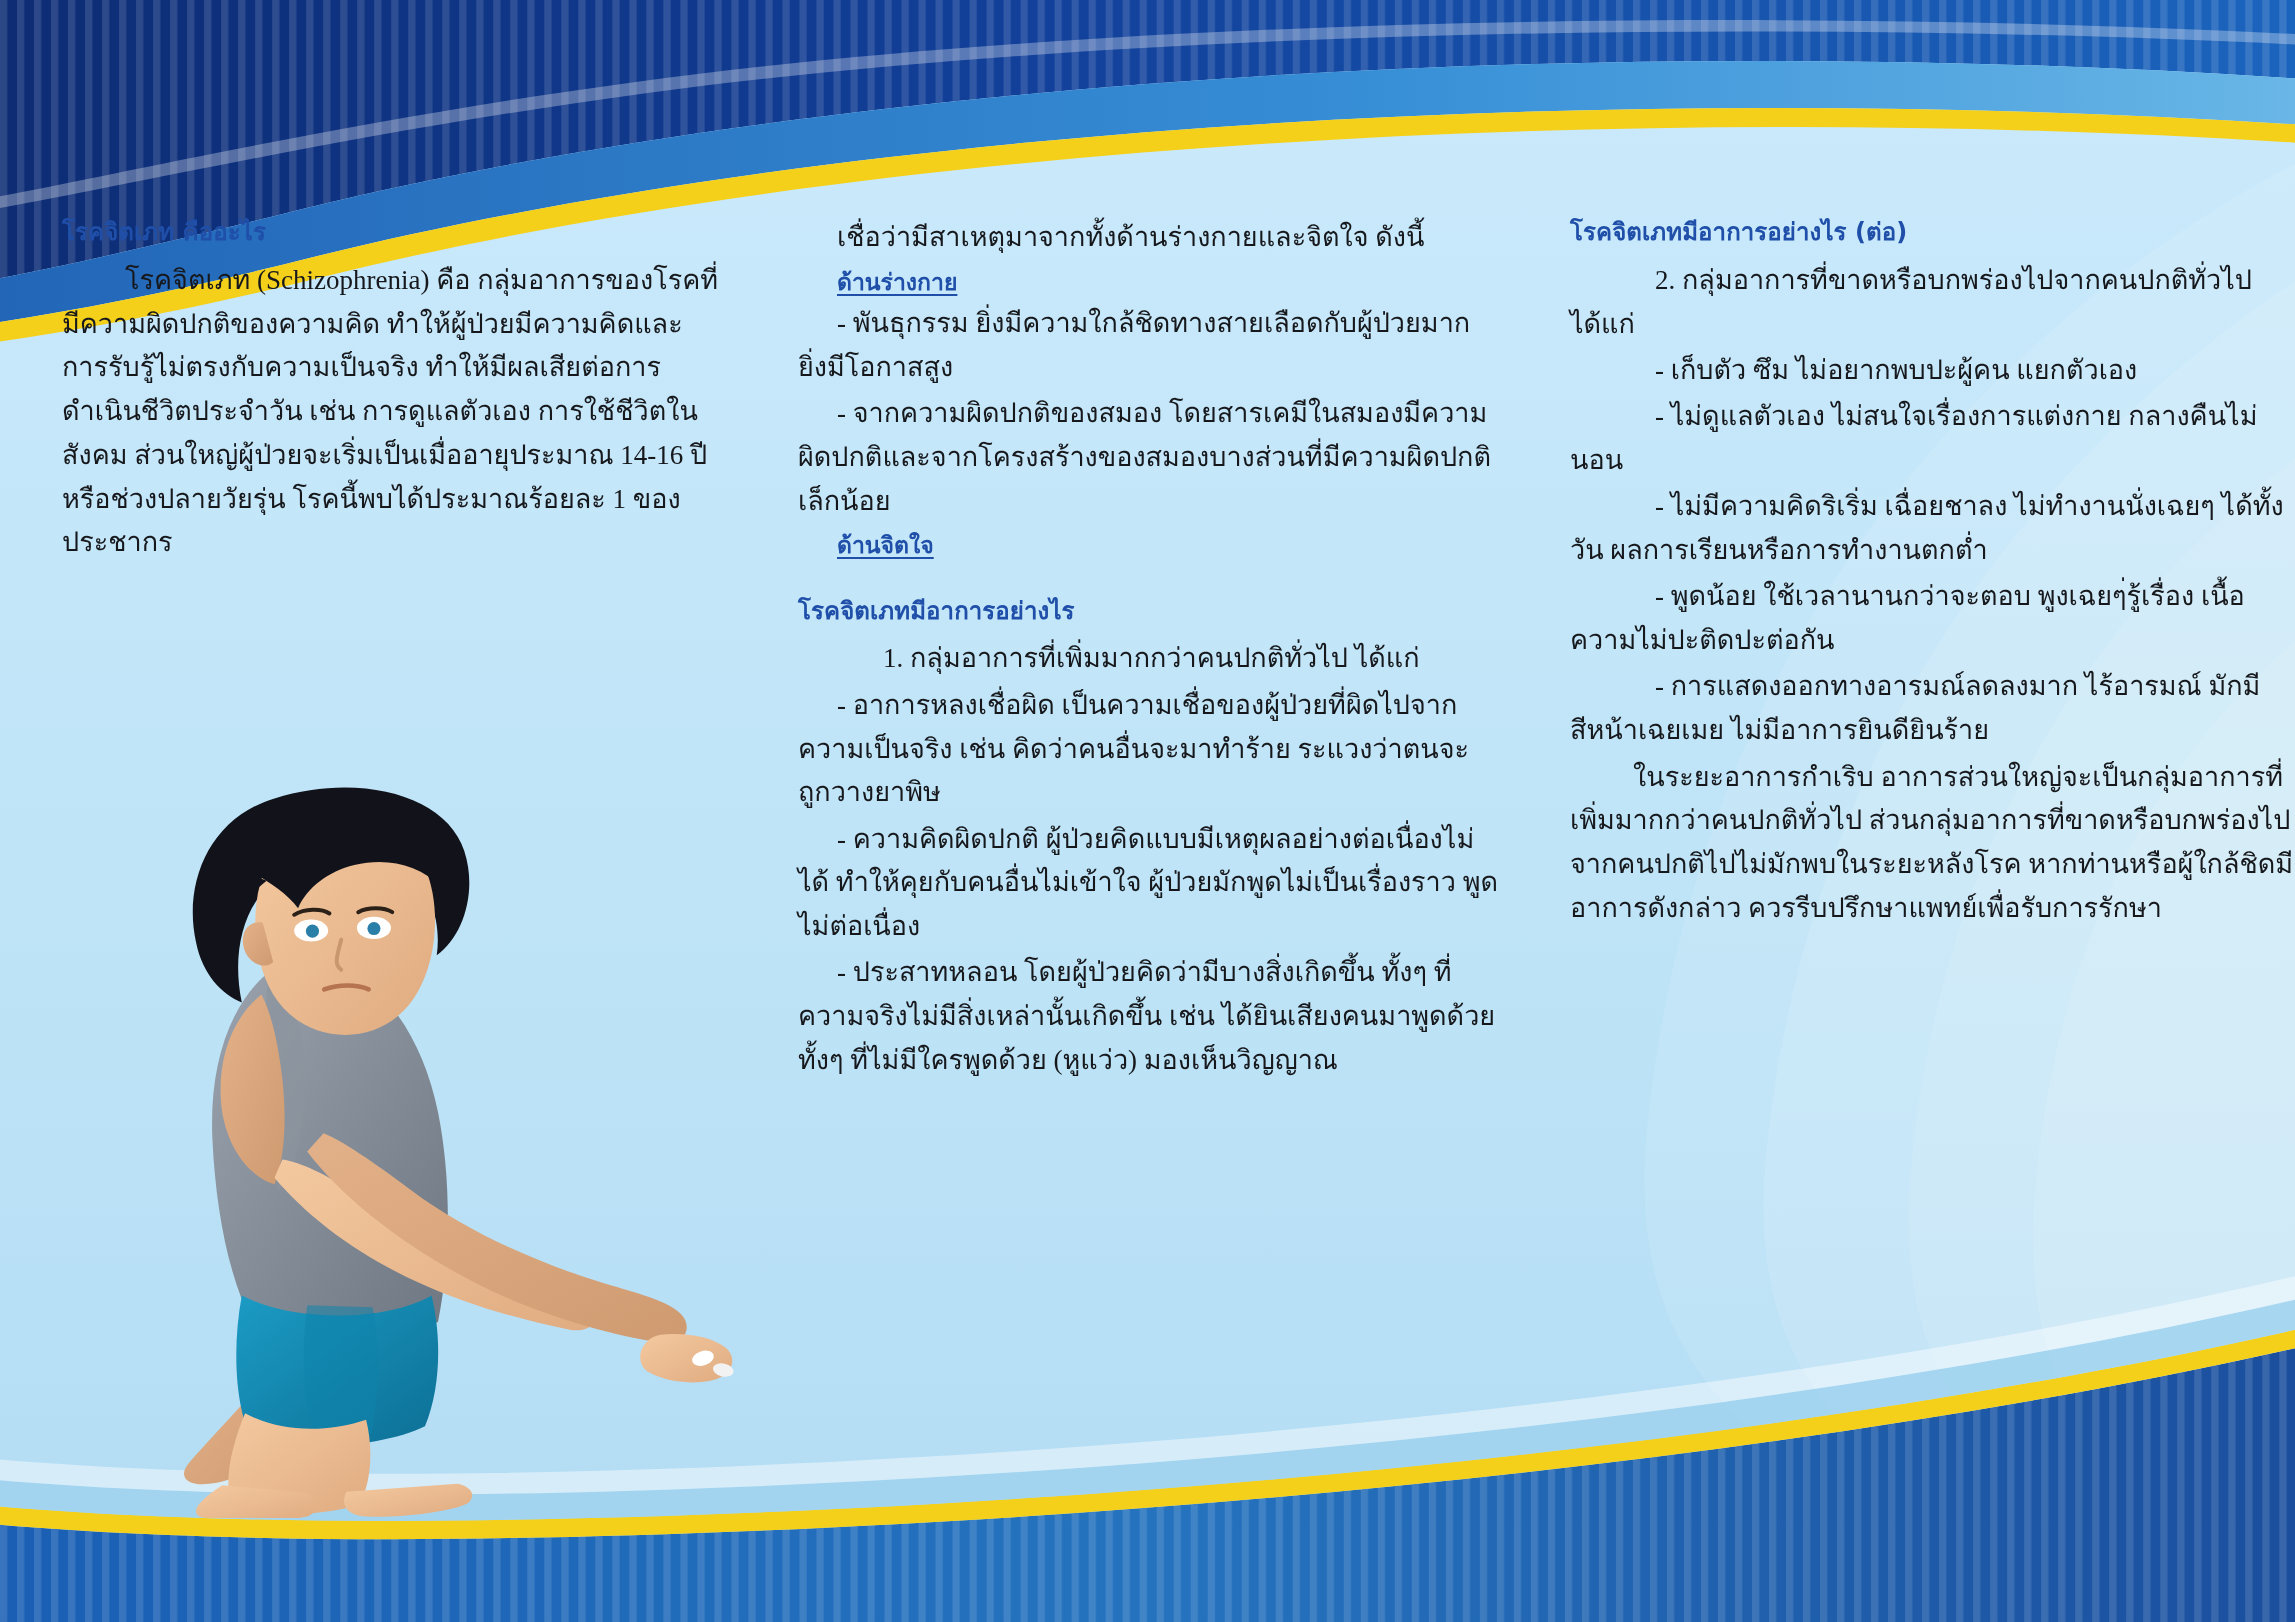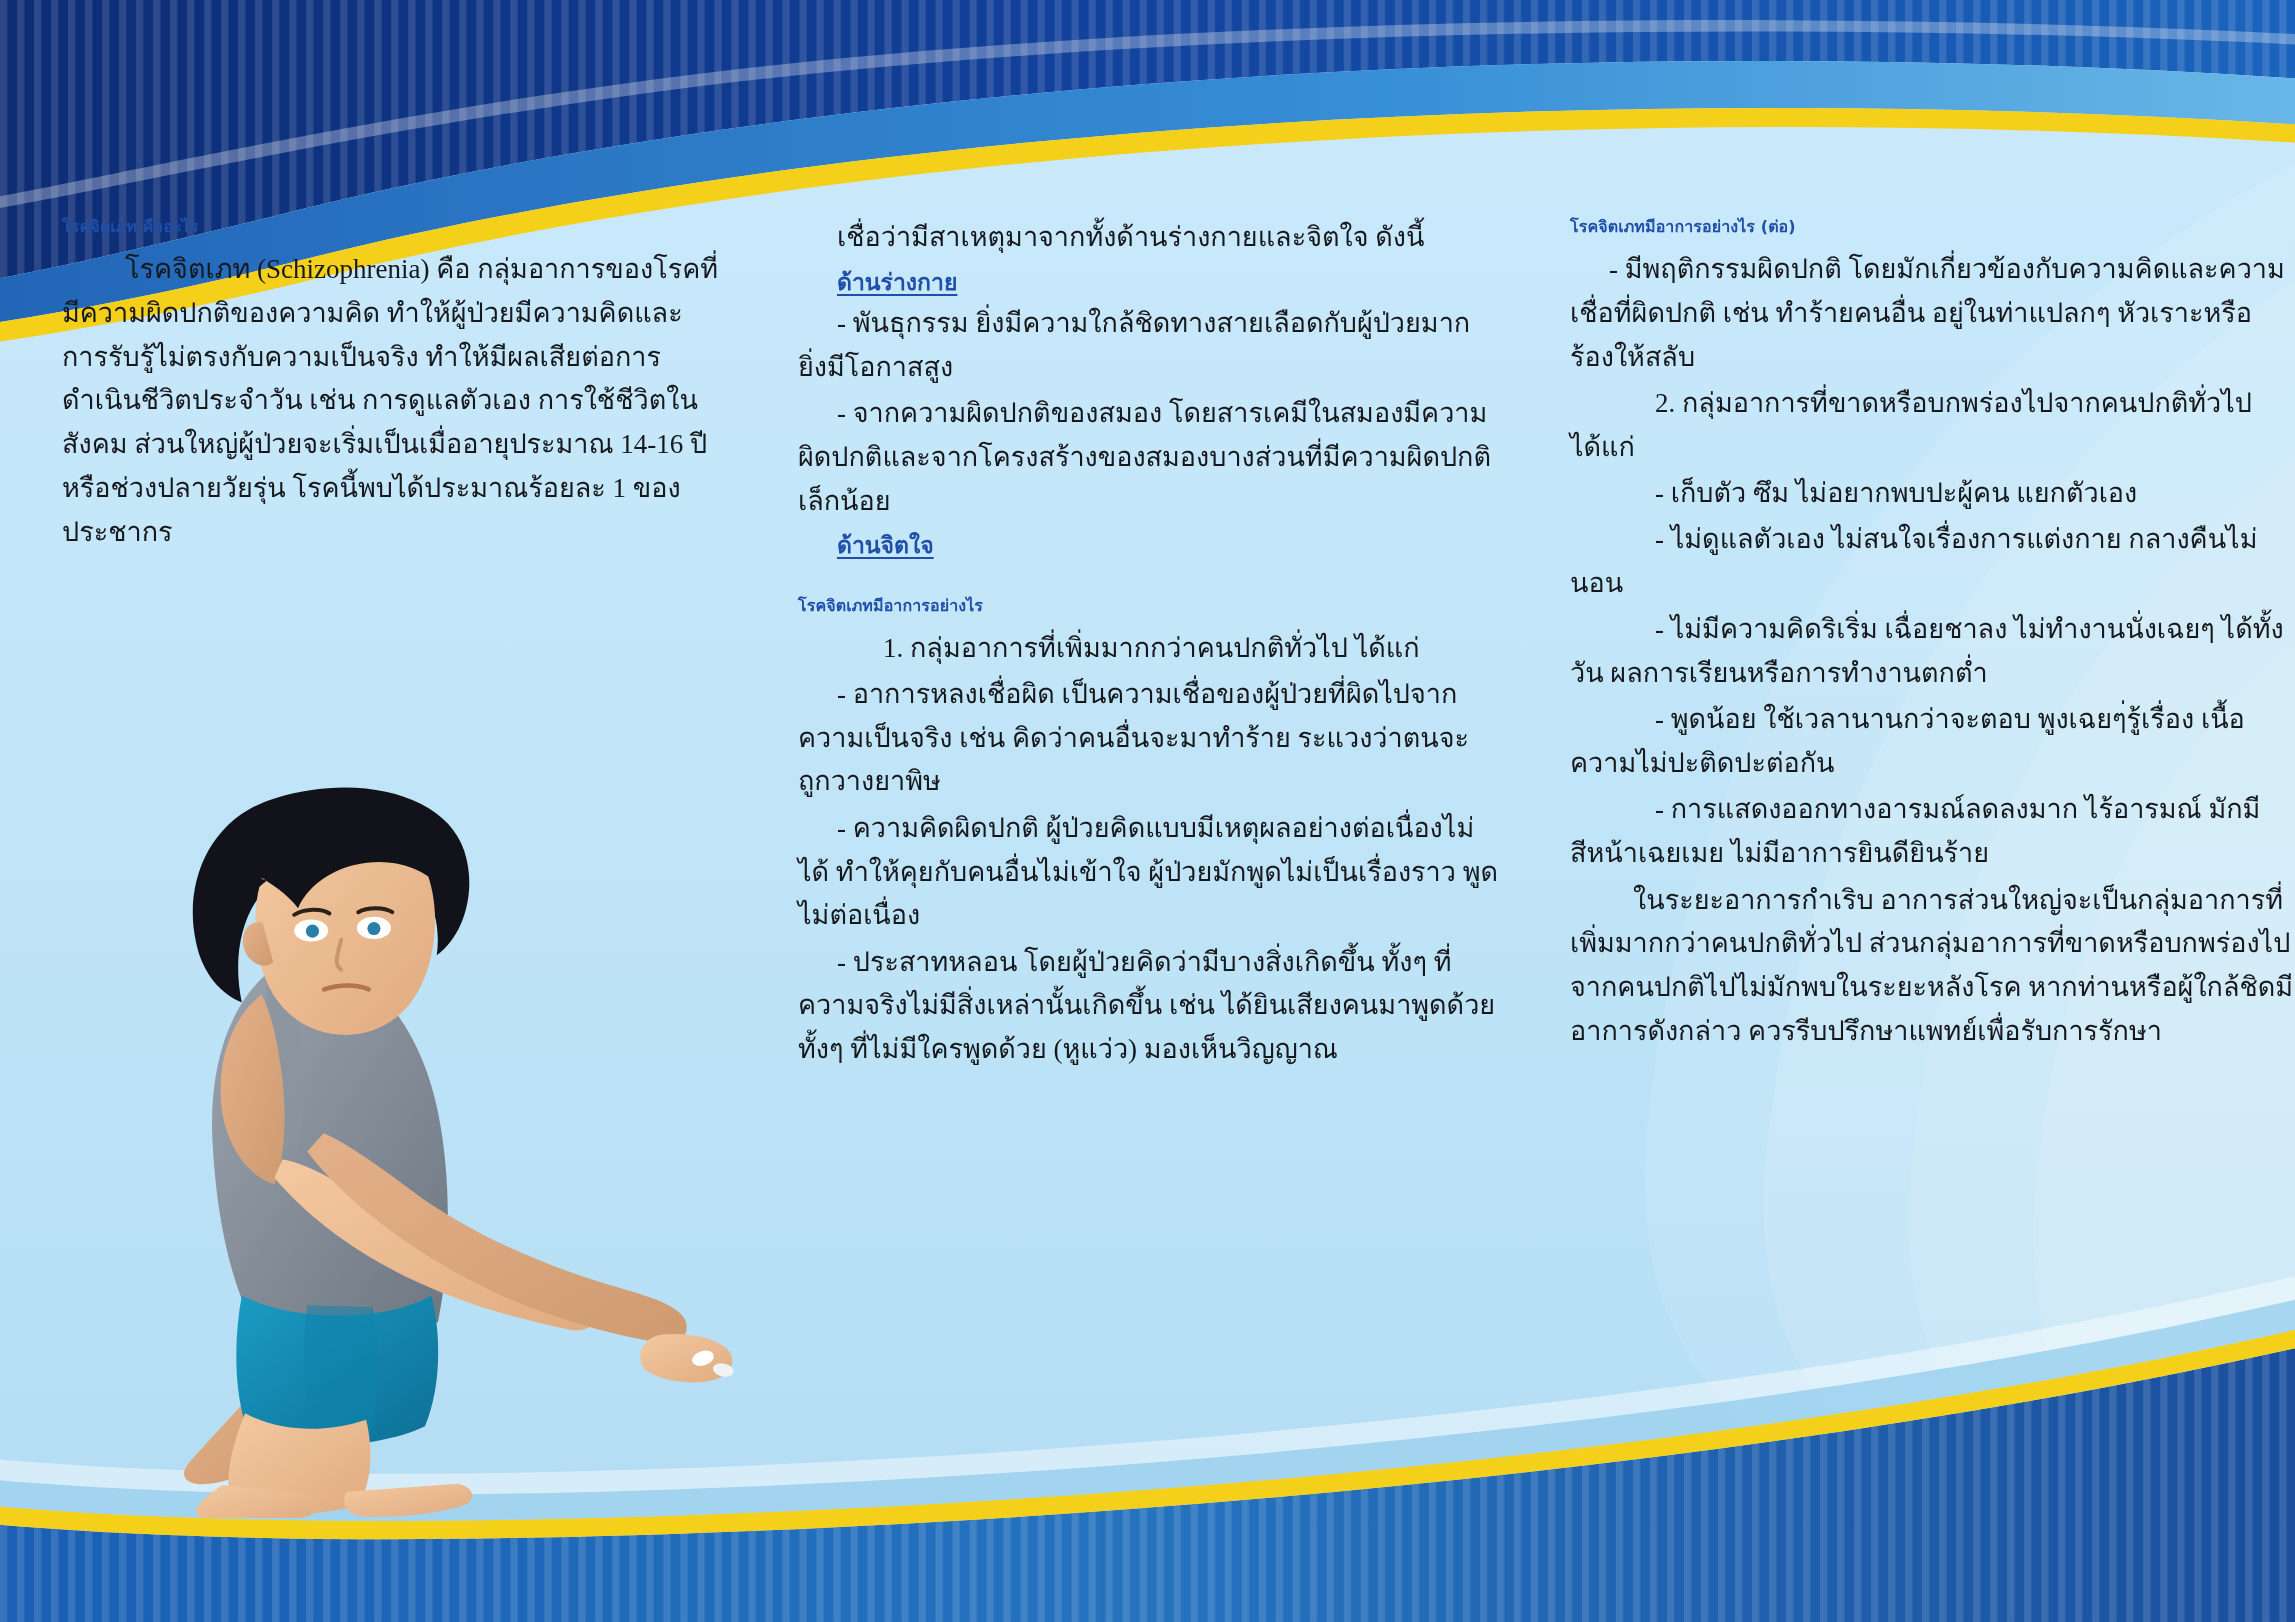--- a/index.html
+++ b/index.html
@@ -41,21 +41,21 @@
   .col {
     position: relative;
     box-sizing: border-box;
   }
   .col-1 { width: 772px; padding-left: 62px; padding-right: 52px; }
   .col-2 { width: 772px; padding-left: 26px; padding-right: 46px; }
   .col-3 { width: 751px; padding-left: 26px; }
 
   h2.heading {
     color: #1f4fa8;
-    font-size: 16px;
+    font-size: 24px;
     font-weight: bold;
     margin: 0 0 10.5px 0;
     line-height: 1.35;
     letter-spacing: 0.1px;
   }
   h2.heading.spaced {
     margin-top: 30px;
   }
   p.para {
     color: #16181c;
@@ -243,21 +243,20 @@
 
       <h2 class="heading spaced">โรคจิตเภทมีอาการอย่างไร</h2>
       <p class="para indent-lg">1.  กลุ่มอาการที่เพิ่มมากกว่าคนปกติทั่วไป ได้แก่</p>
       <p class="para indent-sm">- อาการหลงเชื่อผิด เป็นความเชื่อของผู้ป่วยที่ผิดไปจากความเป็นจริง เช่น คิดว่าคนอื่นจะมาทำร้าย ระแวงว่าตนจะถูกวางยาพิษ</p>
       <p class="para indent-sm">- ความคิดผิดปกติ ผู้ป่วยคิดแบบมีเหตุผลอย่างต่อเนื่องไม่ได้ ทำให้คุยกับคนอื่นไม่เข้าใจ ผู้ป่วยมักพูดไม่เป็นเรื่องราว พูดไม่ต่อเนื่อง</p>
       <p class="para indent-sm">- ประสาทหลอน โดยผู้ป่วยคิดว่ามีบางสิ่งเกิดขึ้น ทั้งๆ ที่ความจริงไม่มีสิ่งเหล่านั้นเกิดขึ้น เช่น ได้ยินเสียงคนมาพูดด้วยทั้งๆ ที่ไม่มีใครพูดด้วย (หูแว่ว) มองเห็นวิญญาณ</p>
     </div>
 
     <div class="col col-3">
       <h2 class="heading">โรคจิตเภทมีอาการอย่างไร (ต่อ)</h2>
-      <p class="para indent-sm">- มีพฤติกรรมผิดปกติ โดยมักเกี่ยวข้องกับความคิดและความเชื่อที่ผิดปกติ เช่น ทำร้ายคนอื่น อยู่ในท่าแปลกๆ หัวเราะหรือร้องให้สลับ</p>
       <p class="para indent-lg">2.  กลุ่มอาการที่ขาดหรือบกพร่องไปจากคนปกติทั่วไป ได้แก่</p>
       <p class="para indent-lg">- เก็บตัว ซึม ไม่อยากพบปะผู้คน แยกตัวเอง</p>
       <p class="para indent-lg">- ไม่ดูแลตัวเอง ไม่สนใจเรื่องการแต่งกาย กลางคืนไม่นอน</p>
       <p class="para indent-lg">- ไม่มีความคิดริเริ่ม เฉื่อยชาลง ไม่ทำงานนั่งเฉยๆ ได้ทั้งวัน ผลการเรียนหรือการทำงานตกต่ำ</p>
       <p class="para indent-lg">- พูดน้อย ใช้เวลานานกว่าจะตอบ พูงเฉยๆ่รู้เรื่อง เนื้อความไม่ปะติดปะต่อกัน</p>
       <p class="para indent-lg">- การแสดงออกทางอารมณ์ลดลงมาก ไร้อารมณ์ มักมีสีหน้าเฉยเมย ไม่มีอาการยินดียินร้าย</p>
       <p class="para indent">ในระยะอาการกำเริบ อาการส่วนใหญ่จะเป็นกลุ่มอาการที่เพิ่มมากกว่าคนปกติทั่วไป ส่วนกลุ่มอาการที่ขาดหรือบกพร่องไปจากคนปกติไปไม่มักพบในระยะหลังโรค หากท่านหรือผู้ใกล้ชิดมีอาการดังกล่าว ควรรีบปรึกษาแพทย์เพื่อรับการรักษา</p>
     </div>
 
   </div>

